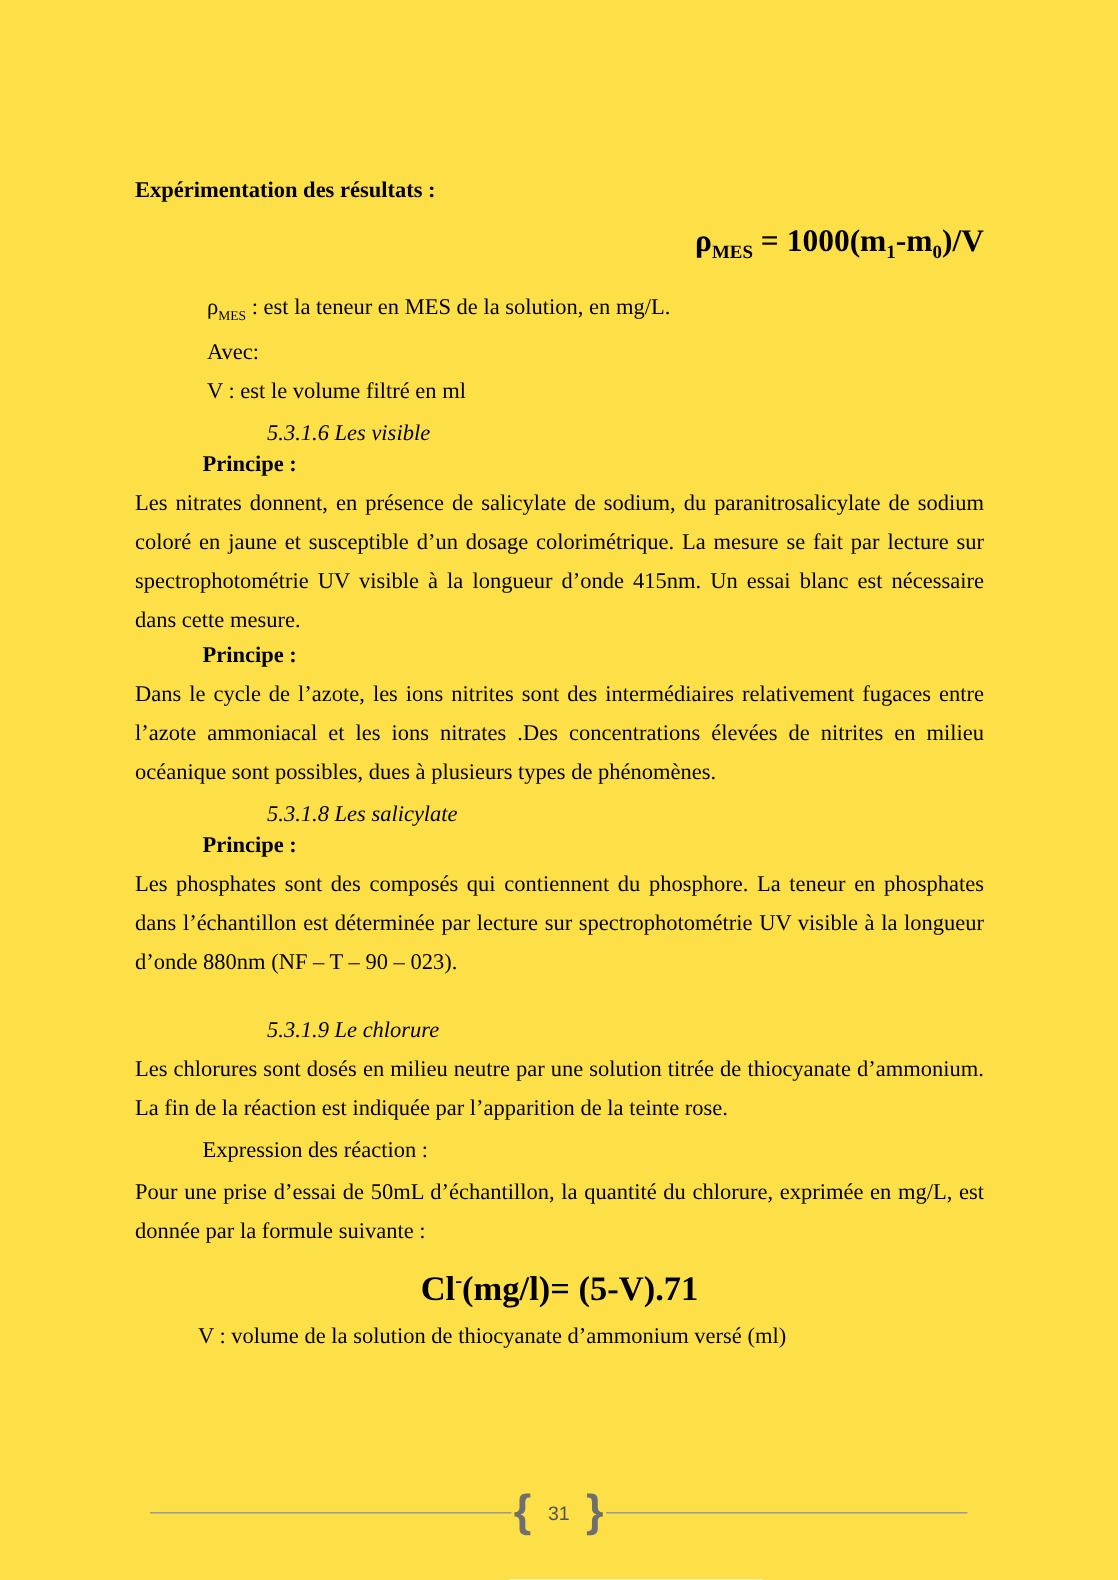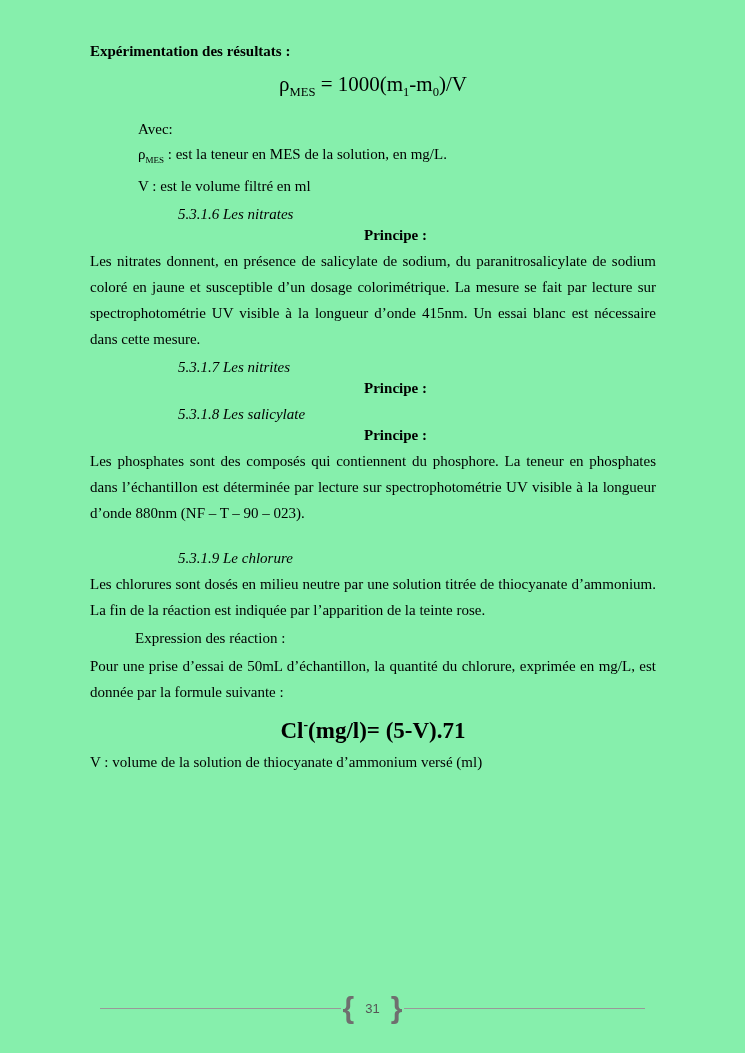--- a/index.html
+++ b/index.html
@@ -6,33 +6,33 @@
   html, body { background: #ffffff; }
   body {
     width: 745px; height: 1053px;
     font-family: "Liberation Serif", serif;
     color: #000000;
     position: relative;
     overflow: hidden;
   }
   .page {
     width: 745px; height: 1053px;
-    padding: 41px 89px 0 90px;
+    padding: 117px 89px 0 90px;
     position: relative;
-    background: #86efac;
+    background: #fde047;
   }
   .title {
     font-weight: bold;
     font-size: 15px;
     line-height: 20px;
   }
   .formula-mes {
     margin-top: 8px;
-    text-align: center;
-    font-weight: normal;
+    text-align: right;
+    font-weight: bold;
     font-size: 21px;
     line-height: 30px;
   }
   sub { font-size: 60%; }
   sup { font-size: 60%; }
   .defs {
     margin-top: 10px;
     margin-left: 48px;
     font-size: 15px;
     line-height: 25.3px;
@@ -42,21 +42,20 @@
     margin-left: 88px;
     font-style: italic;
     font-size: 15px;
     line-height: 21px;
   }
   .h-chlorure { margin-top: 22px; }
   .principe {
     margin-left: 45px;
     font-size: 15px;
     line-height: 21px;
-    text-align: center;
   }
   .principe .bold { font-weight: bold; }
   .para {
     margin-top: 2px;
     font-size: 15px;
     line-height: 26px;
     text-align: justify;
   }
   .expr-label {
     margin-top: 2px;
@@ -66,20 +65,21 @@
   }
   .formula-cl {
     margin-top: 6px;
     text-align: center;
     font-weight: bold;
     font-size: 23px;
     line-height: 28px;
   }
   .v-def {
     margin-top: 4px;
+    margin-left: 42px;
     font-size: 15px;
     line-height: 26px;
   }
   .footer {
     position: absolute;
     left: 100px; right: 100px;
     bottom: 30px;
     display: flex;
     align-items: center;
   }
@@ -106,31 +106,31 @@
 </head>
 <body>
 
 <div class="page">
 
   <div class="title">Expérimentation des résultats :</div>
 
   <div class="formula-mes"><span>ρ</span><sub>MES</sub><span> = 1000(m</span><sub>1</sub><span>-m</span><sub>0</sub><span>)/V</span></div>
 
   <div class="defs">
+    <div><span>ρ</span><sub>MES</sub><span> : est la teneur en MES de la solution, en mg/L.</span></div>
     <div>Avec:</div>
-    <div><span>ρ</span><sub>MES</sub><span> : est la teneur en MES de la solution, en mg/L.</span></div>
     <div>V : est le volume filtré en ml</div>
   </div>
 
-  <div class="h-sec">5.3.1.6 Les nitrates</div>
+  <div class="h-sec">5.3.1.6 Les visible</div>
   <div class="principe"><span class="bold">Principe :</span></div>
   <p class="para">Les nitrates donnent, en présence de salicylate de sodium, du paranitrosalicylate de sodium coloré en jaune et susceptible d’un dosage colorimétrique. La mesure se fait par lecture sur spectrophotométrie UV visible à la longueur d’onde 415nm. Un essai blanc est nécessaire dans cette mesure.</p>
 
-  <div class="h-sec">5.3.1.7 Les nitrites</div>
   <div class="principe"><span class="bold">Principe :</span></div>
+  <p class="para">Dans le cycle de l’azote, les ions nitrites sont des intermédiaires relativement fugaces entre l’azote ammoniacal et les ions nitrates .Des concentrations élevées de nitrites en milieu océanique sont possibles, dues à plusieurs types de phénomènes.</p>
 
   <div class="h-sec">5.3.1.8 Les salicylate</div>
   <div class="principe"><span class="bold">Principe :</span></div>
   <p class="para">Les phosphates sont des composés qui contiennent du phosphore. La teneur en phosphates dans l’échantillon est déterminée par lecture sur spectrophotométrie UV visible à la longueur d’onde 880nm (NF – T – 90 – 023).</p>
 
   <div class="h-sec h-chlorure">5.3.1.9 Le chlorure</div>
   <p class="para">Les chlorures sont dosés en milieu neutre par une solution titrée de thiocyanate d’ammonium. La fin de la réaction est indiquée par l’apparition de la teinte rose.</p>
 
   <div class="expr-label">Expression des réaction :</div>
   <p class="para">Pour une prise d’essai de 50mL d’échantillon, la quantité du chlorure, exprimée en mg/L, est donnée par la formule suivante :</p>

